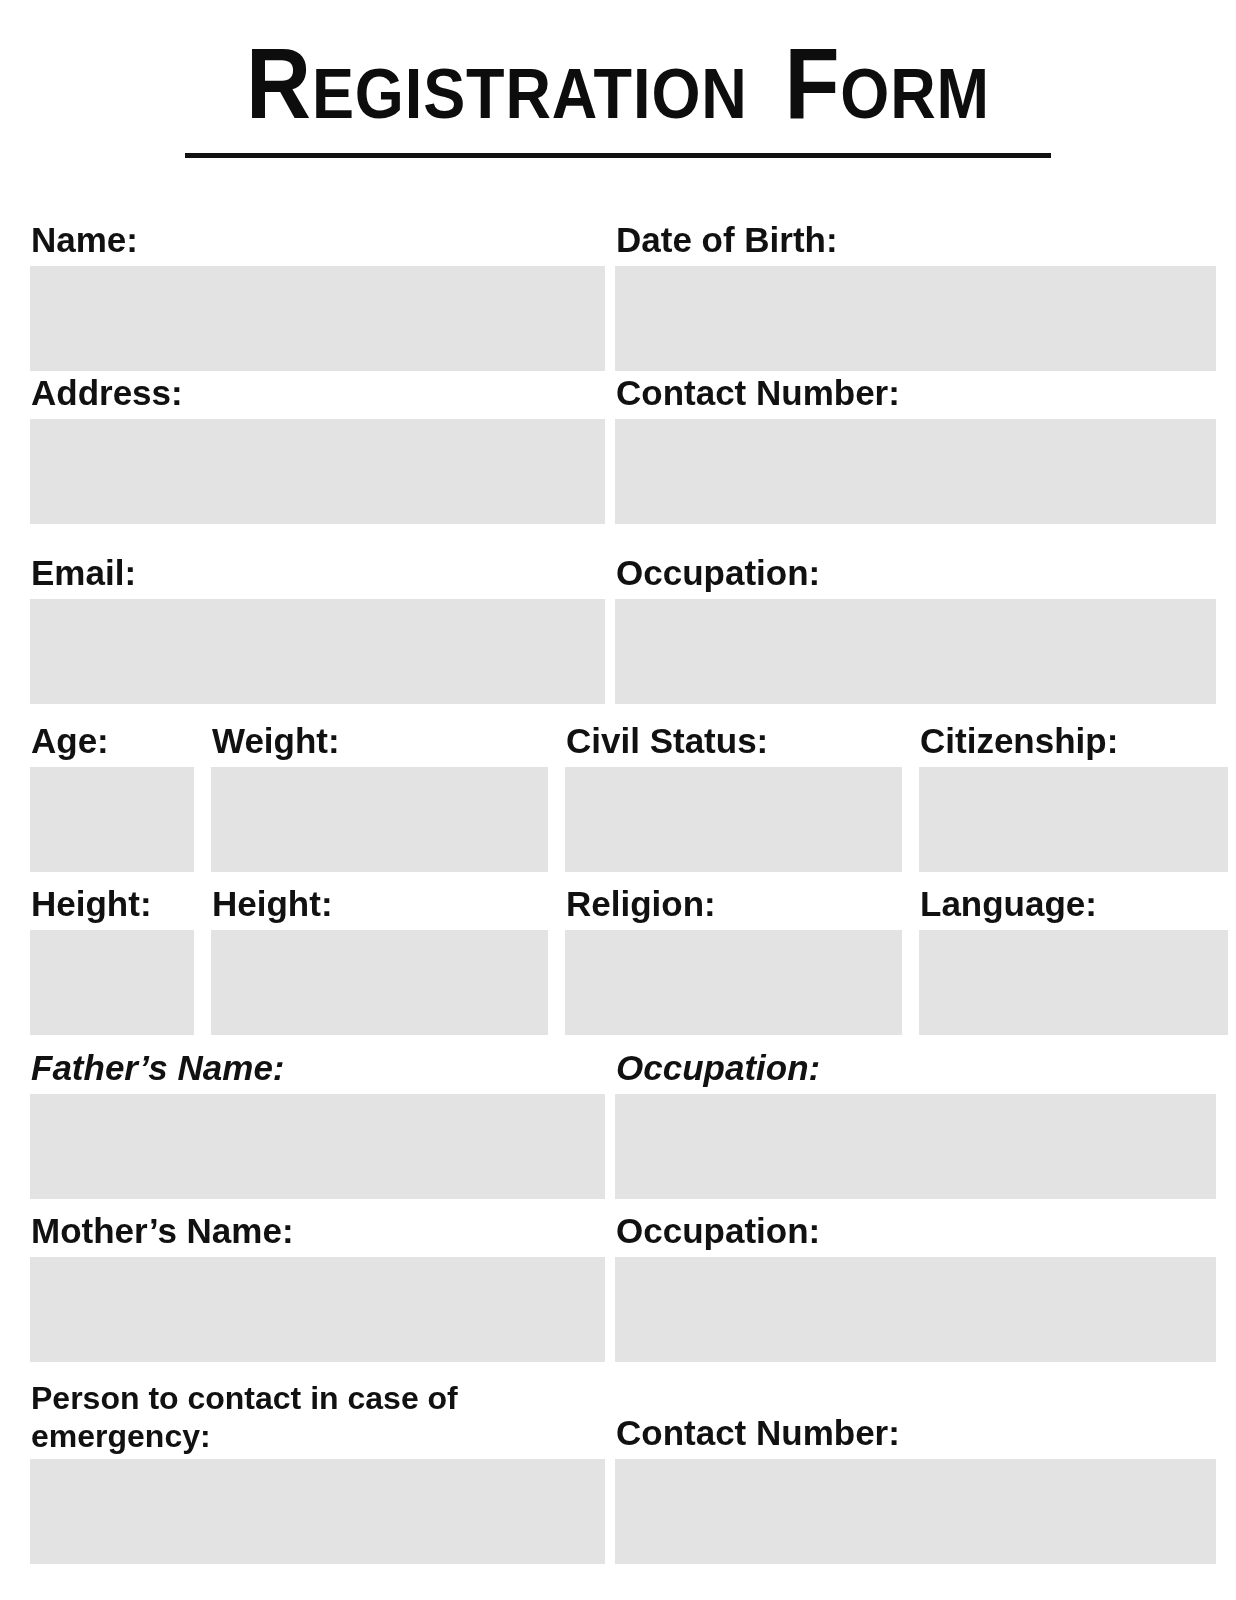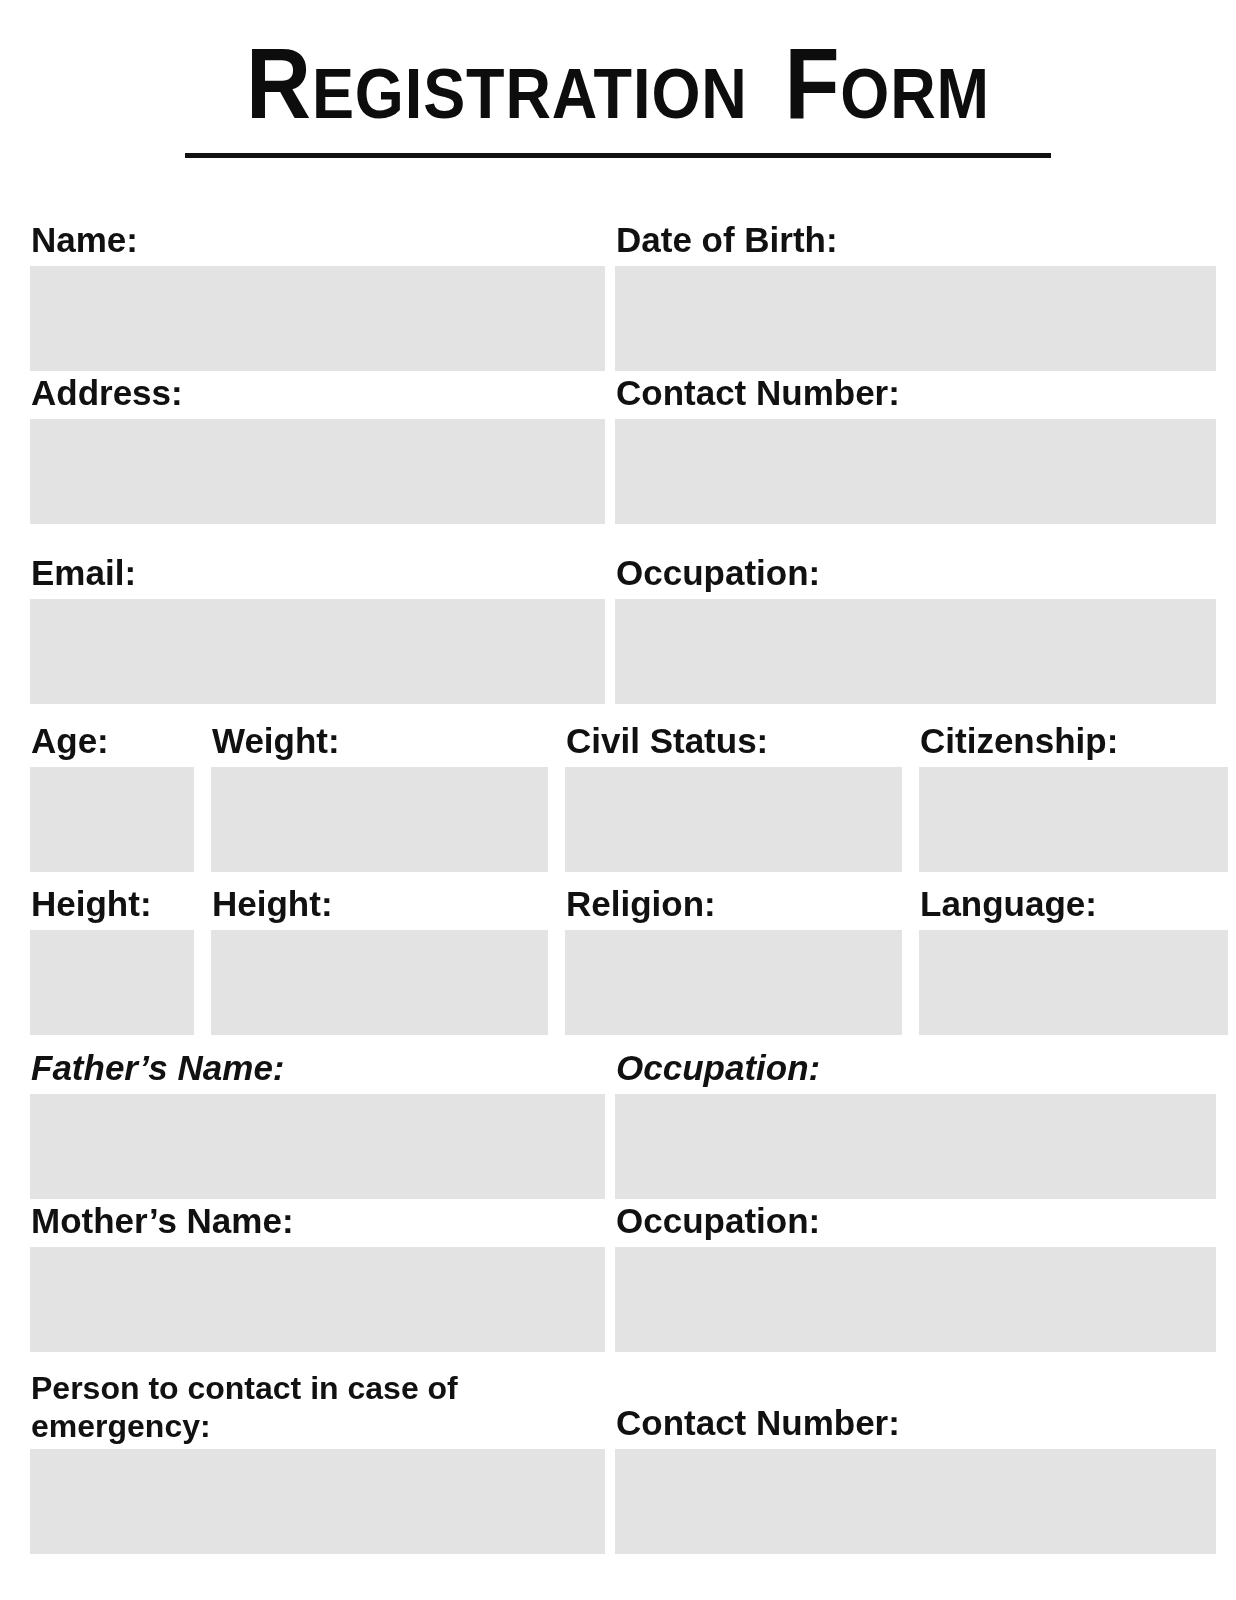--- a/index.html
+++ b/index.html
@@ -35,21 +35,21 @@
     margin: 60px 8px 0 30px;
   }
   .row { display: grid; column-gap: 10px; }
   .row.cols2 { grid-template-columns: 575px 601px; }
   .row.cols4 { grid-template-columns: 164px 337px 337px 309px; column-gap: 17px; }
   .row.r2 { }
   .row.r3 { margin-top: 27px; }
   .row.r4 { margin-top: 15px; }
   .row.r5 { margin-top: 10px; }
   .row.r6 { margin-top: 11px; font-style: italic; }
-  .row.r7 { }
+  .row.r7 { margin-top: 10px; }
   .row.r8 { margin-top: 17px; }
   .label {
     display: block;
     font-size: 35px;
     font-weight: 600;
     line-height: 44px;
     height: 44px;
     margin: 0 0 4px 1px;
     white-space: nowrap;
     overflow: visible;

